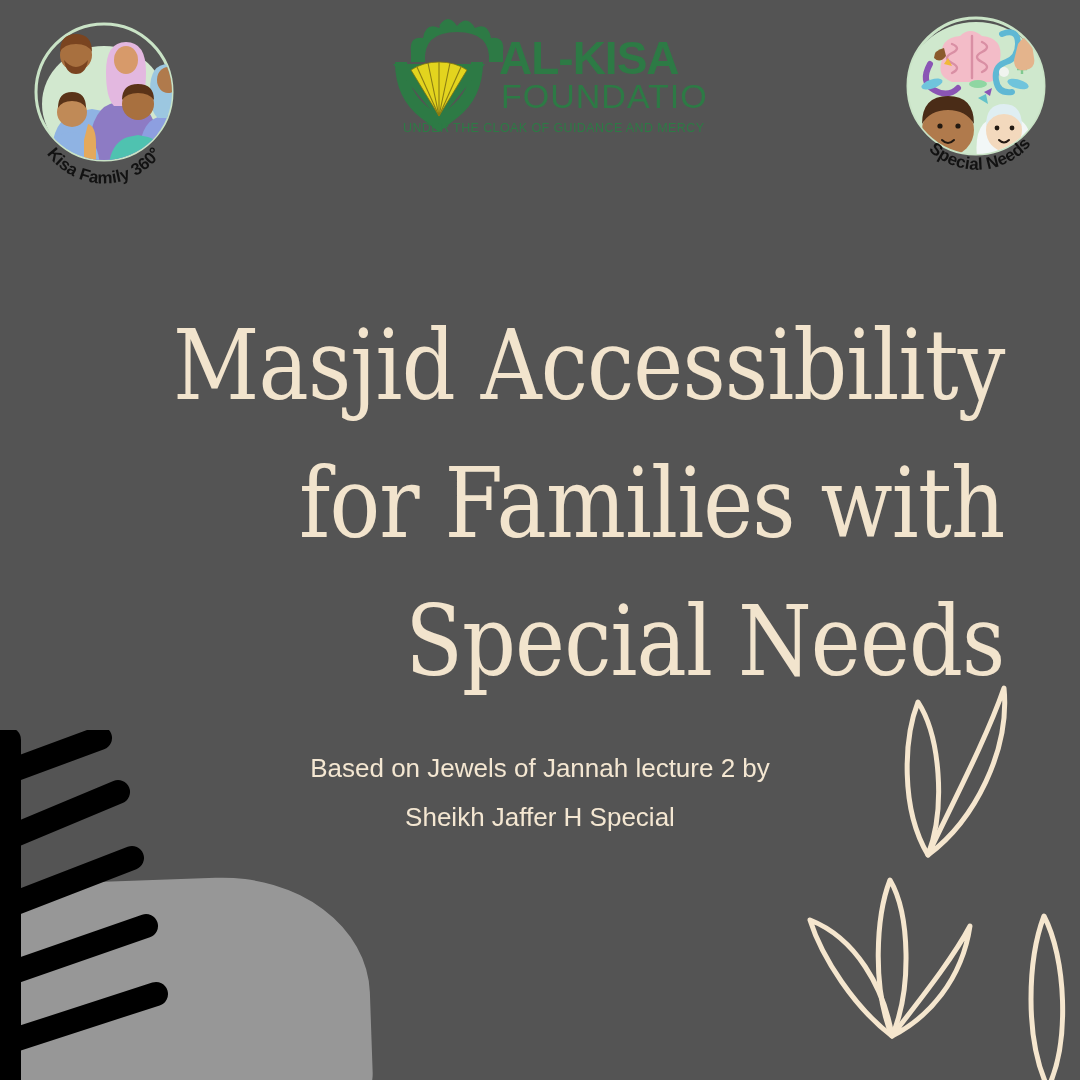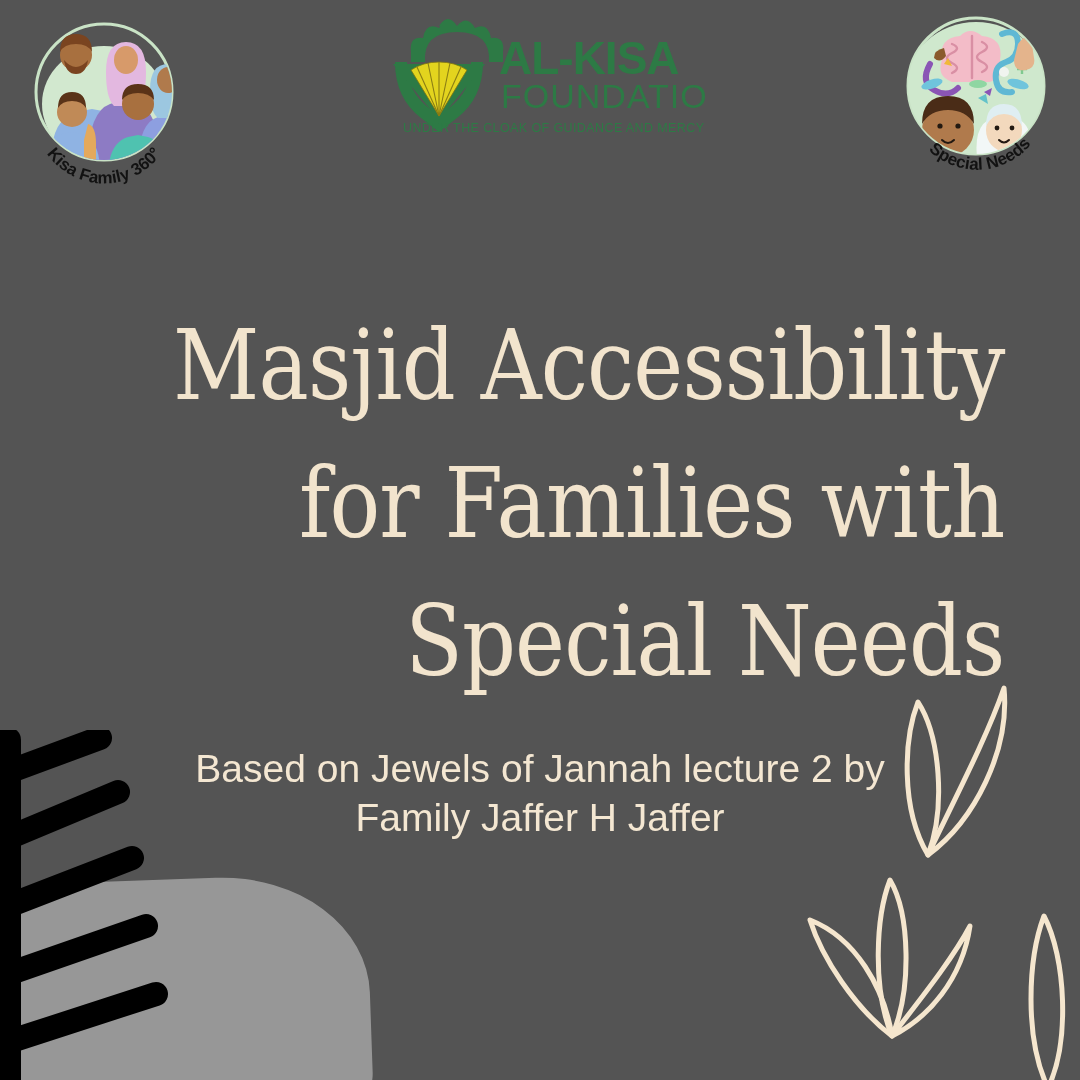--- a/index.html
+++ b/index.html
@@ -92,21 +92,21 @@
 
   
   .subtitle {
     position: absolute;
     left: 0;
     top: 744px;
     width: 1080px;
     text-align: center;
     color: #f4e7d2;
     font-family: "Liberation Sans", sans-serif;
-    font-size: 39px;
+    font-size: 26px;
     line-height: 49px;
     font-weight: 400;
   }
   .subtitle .sline { display: block; }
 </style>
 </head>
 <body>
 
 <div id="poster">
 
@@ -267,16 +267,16 @@
   </div>
 
   <div class="headline">
     <span class="line">Masjid Accessibility</span>
     <span class="line">for Families with</span>
     <span class="line">Special Needs</span>
   </div>
 
   <div class="subtitle">
     <span class="sline">Based on Jewels of Jannah lecture 2 by</span>
-    <span class="sline">Family Jaffer H Jaffer</span>
+    <span class="sline">Sheikh Jaffer H Special</span>
   </div>
 
 </div>
 
 </body></html>

